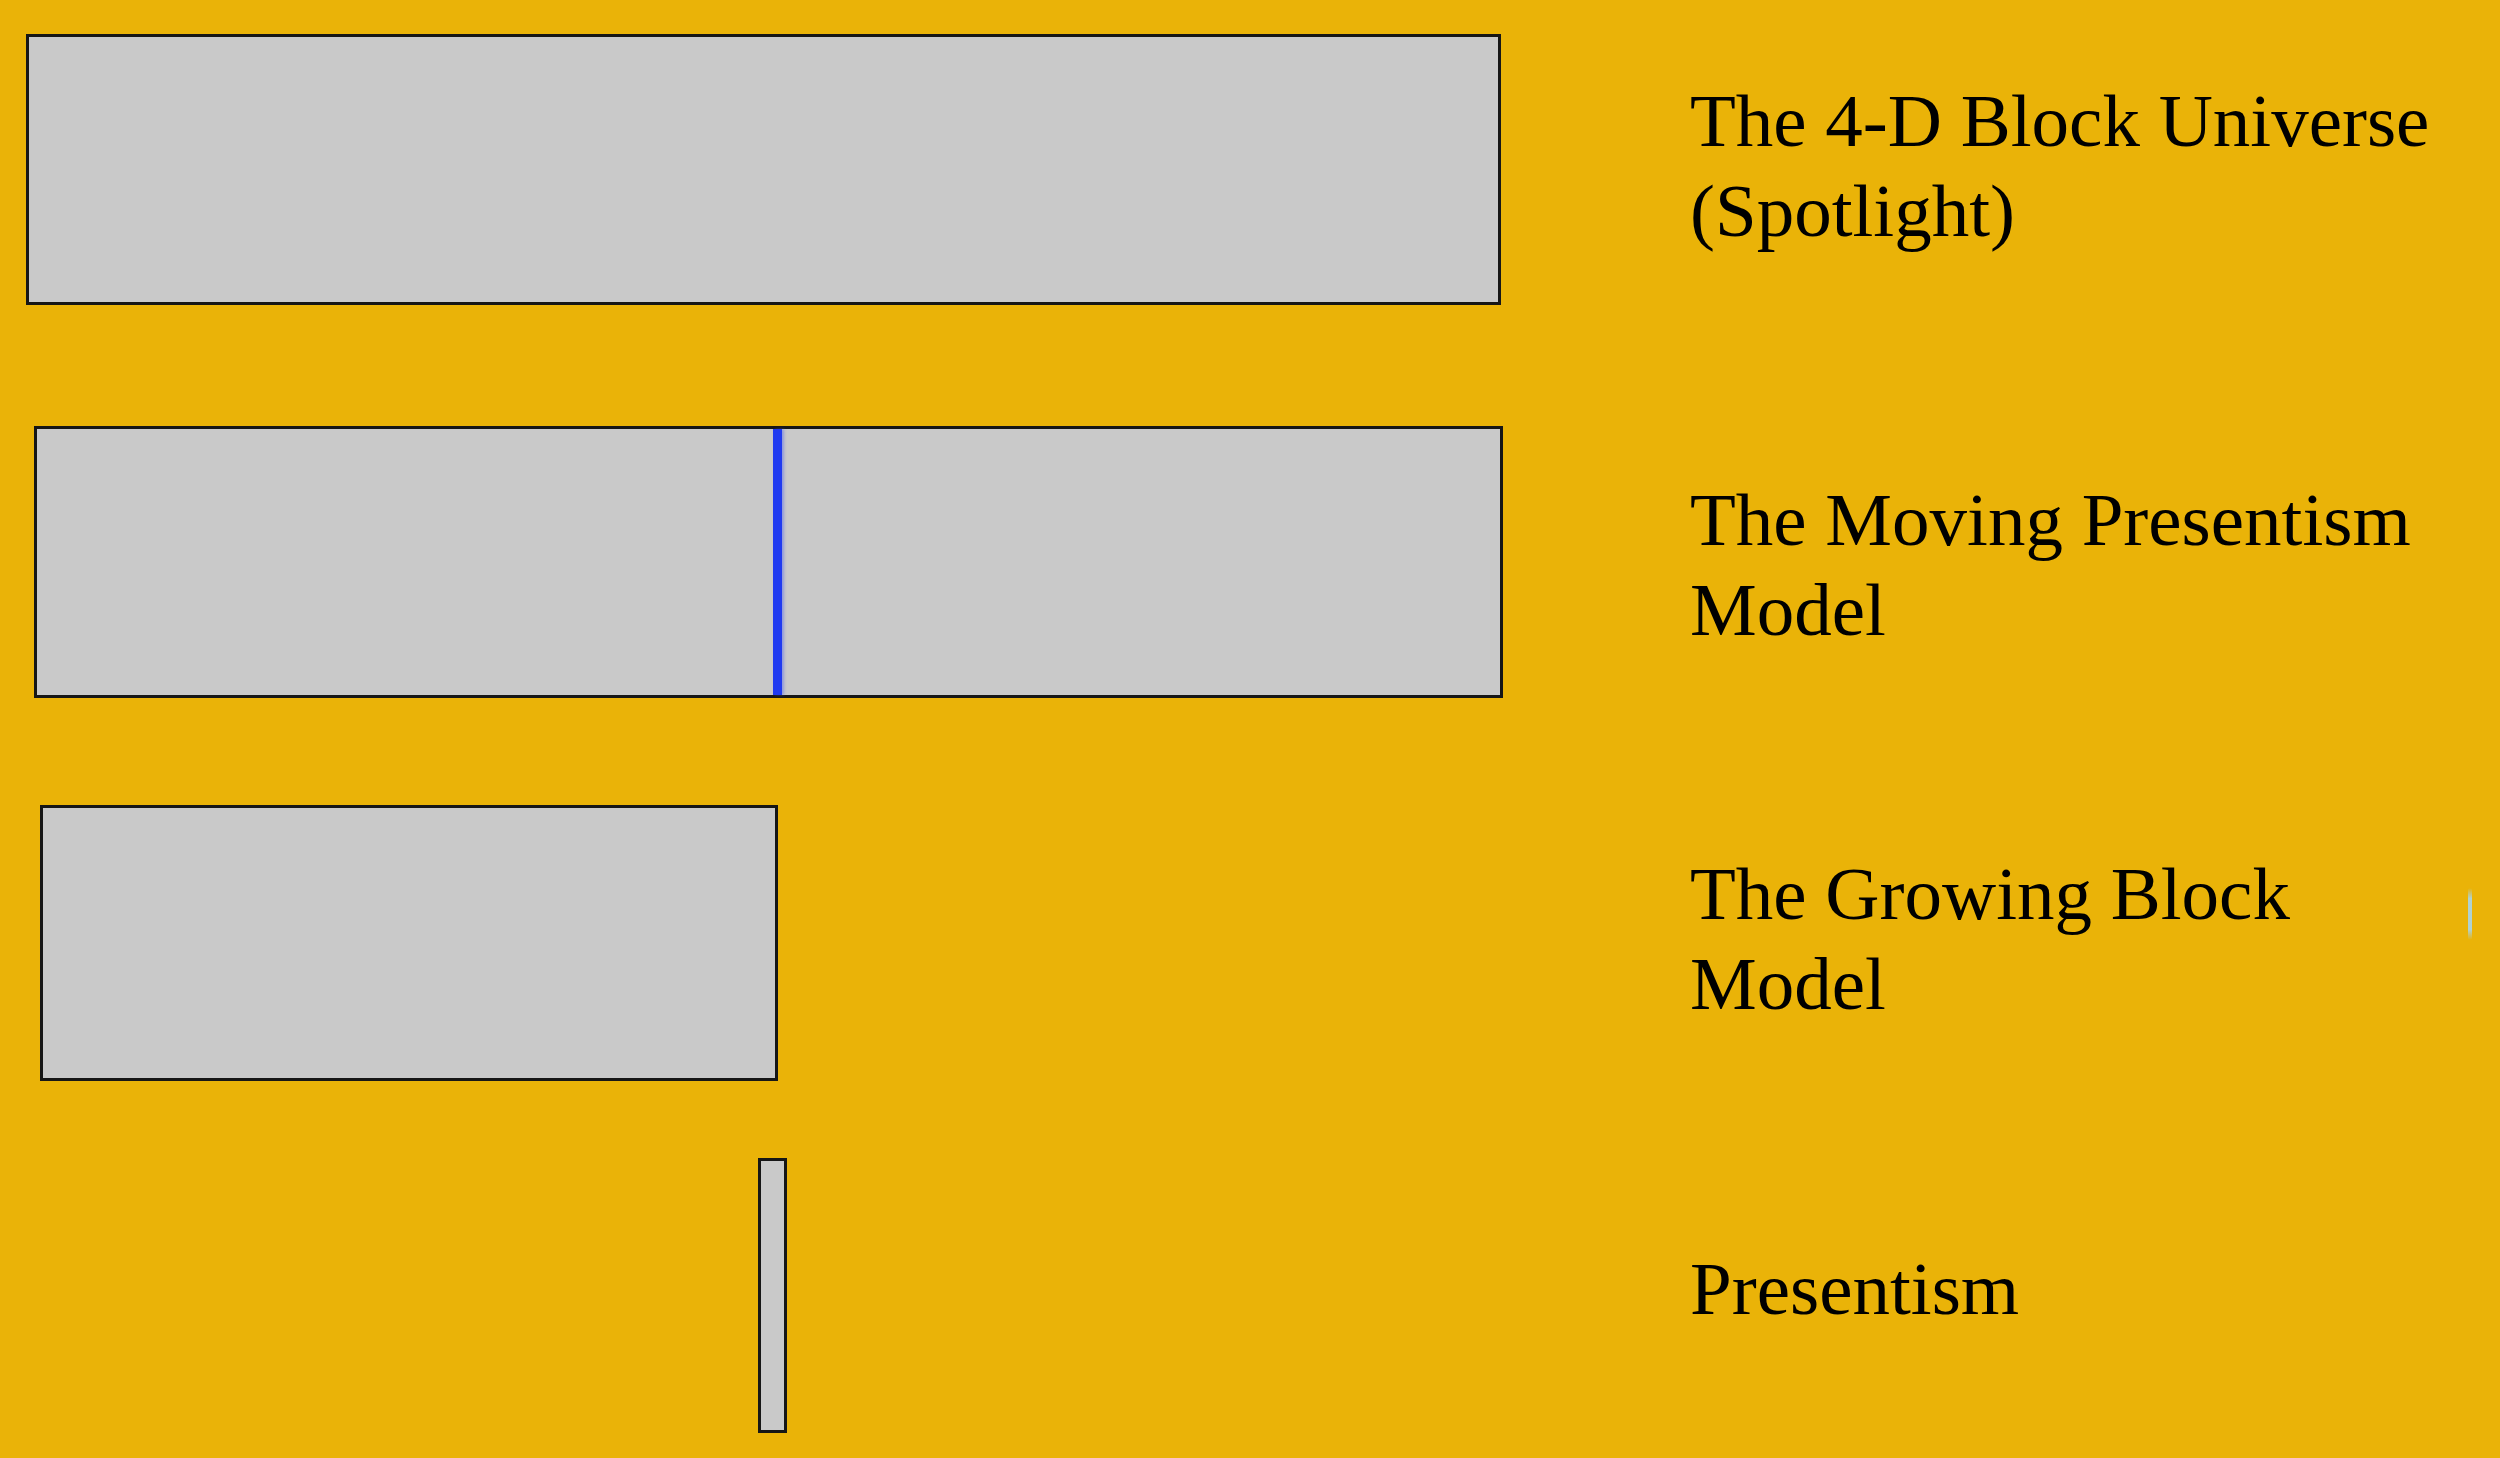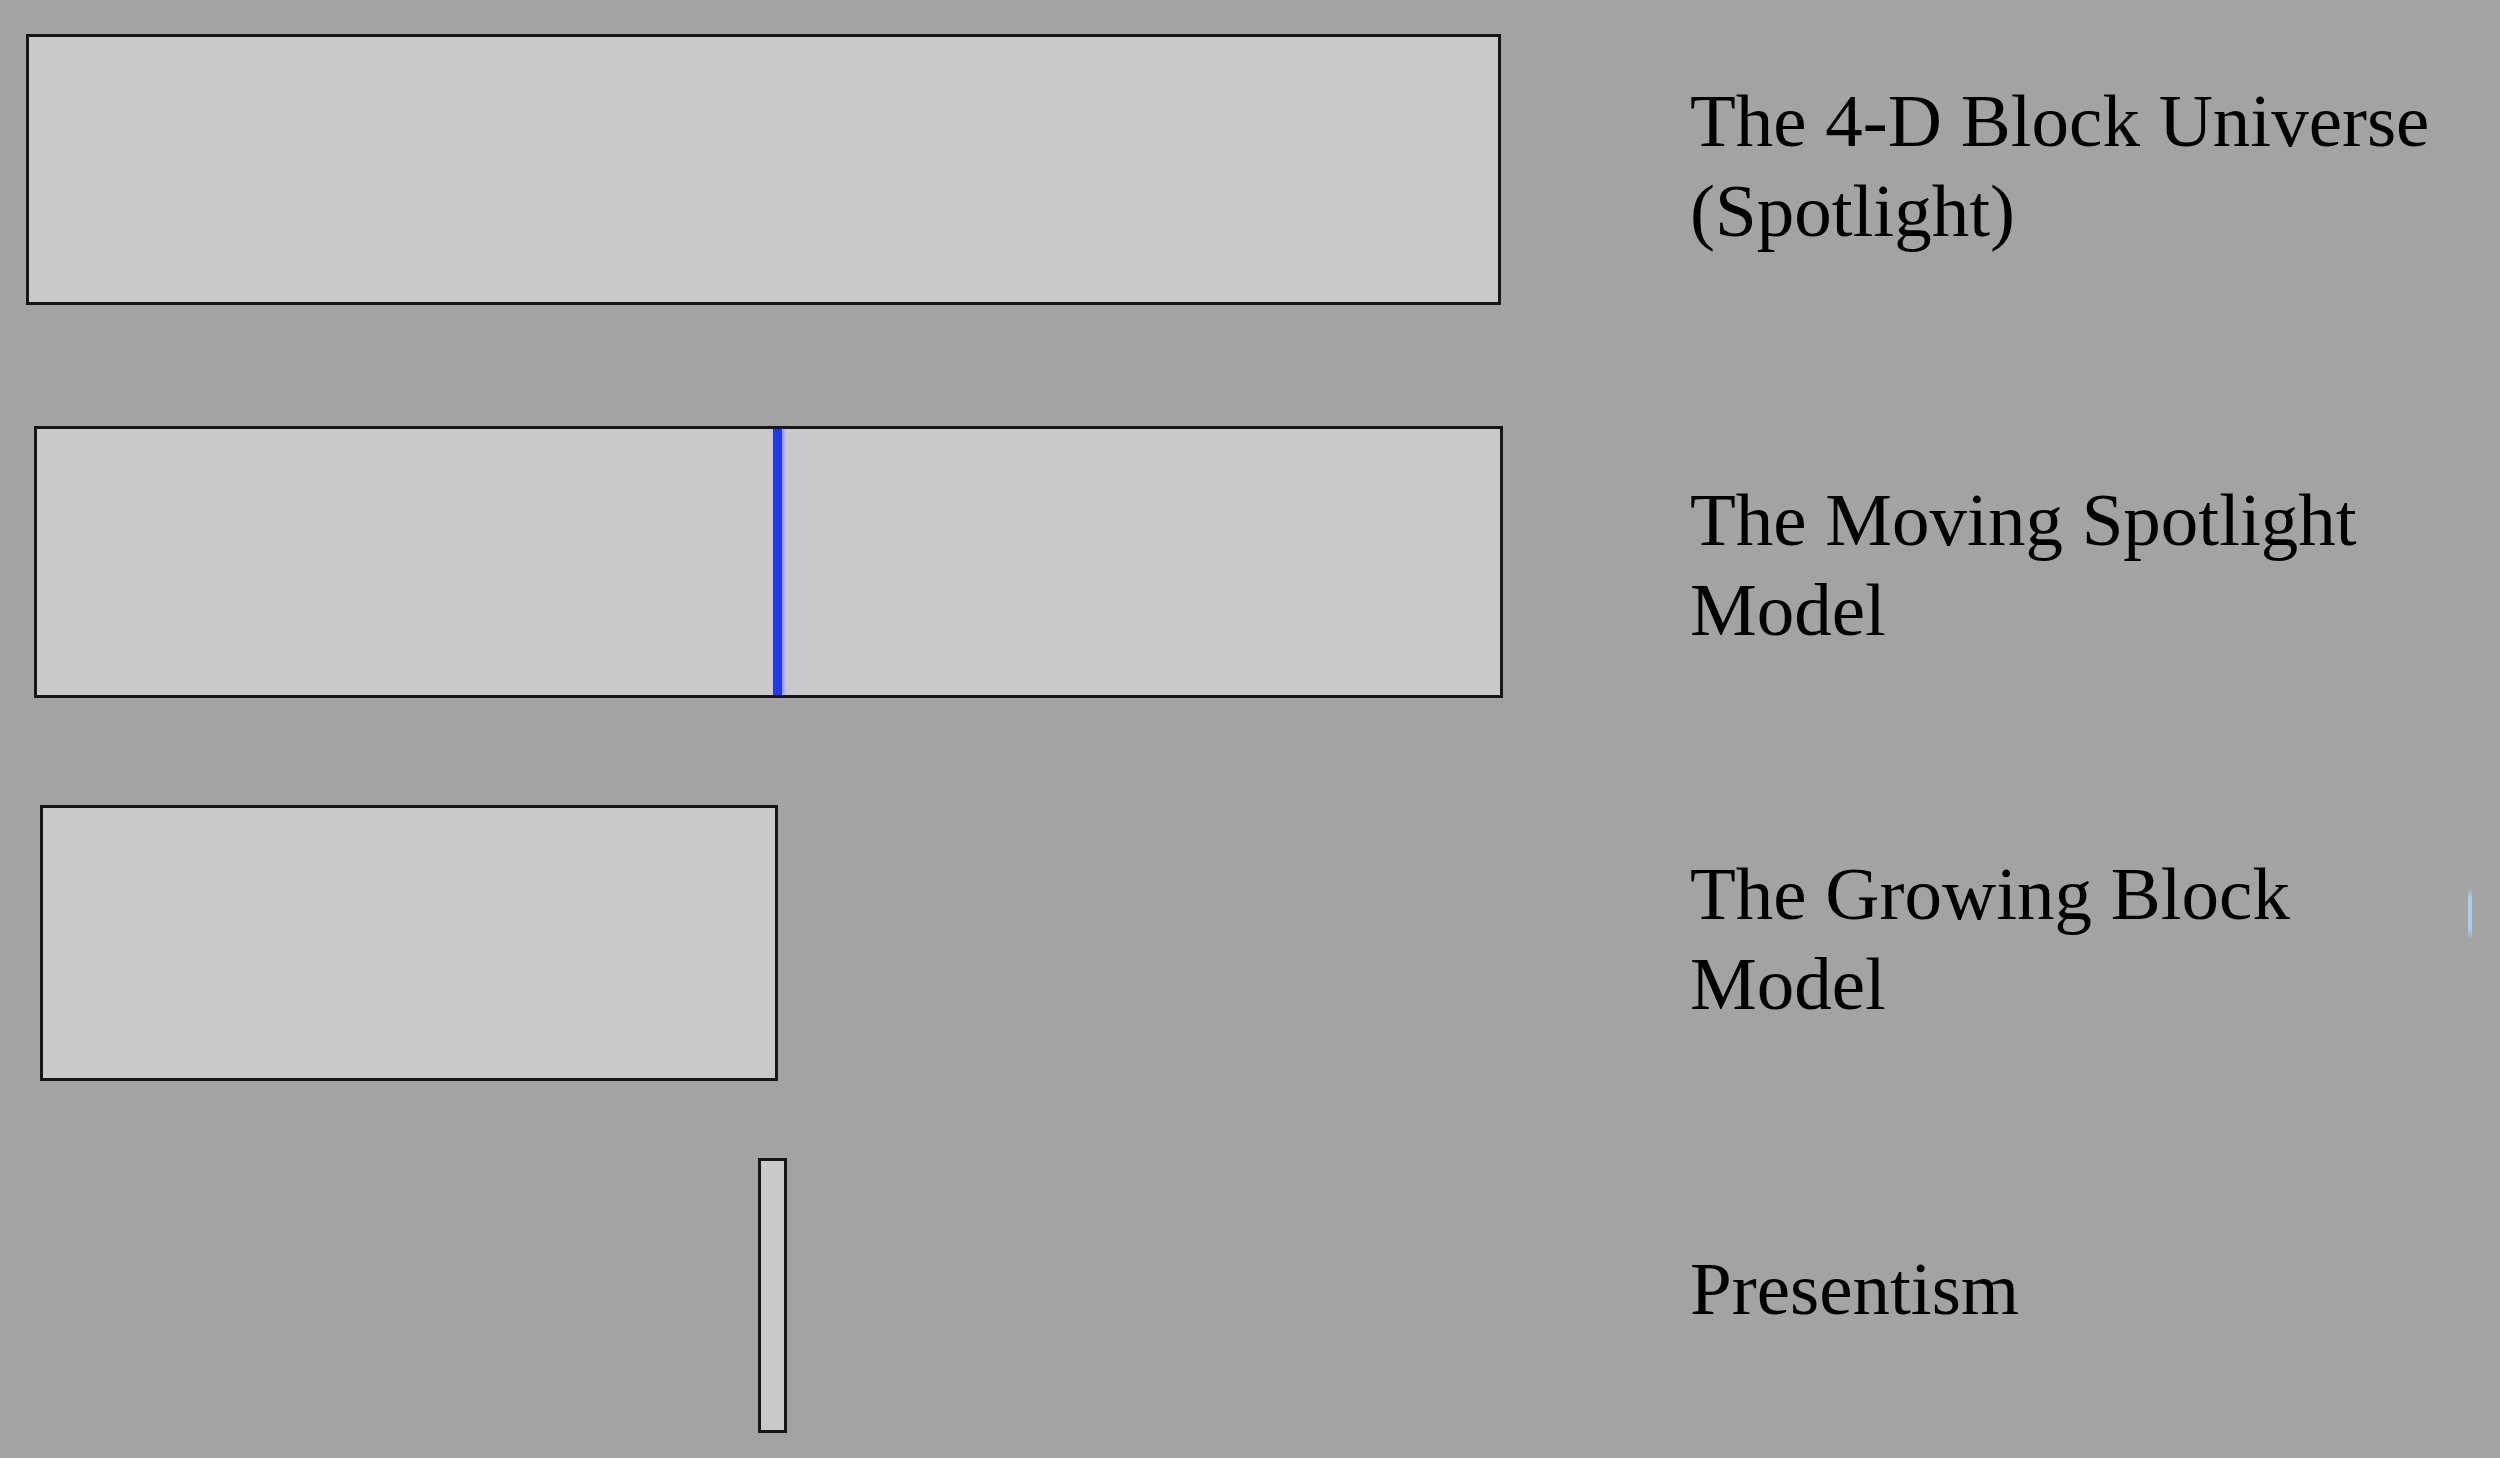--- a/index.html
+++ b/index.html
@@ -4,21 +4,21 @@
 <style>
   html, body {
     margin: 0;
     padding: 0;
     background: #ffffff;
   }
   .canvas {
     position: relative;
     width: 2500px;
     height: 1458px;
-    background: #a3a3a3;
+    background: #eab308;
     overflow: hidden;
     font-family: "Liberation Serif", "DejaVu Serif", serif;
     color: #000000;
   }
   .bar {
     position: absolute;
     background: #c9c9c9;
     border: 3px solid #161616;
     box-sizing: border-box;
   }
@@ -72,21 +72,21 @@
   <div class="bar" id="bar-eternalism"></div>
   <div class="label" id="label-eternalism">
     <div>The 4-D Block Universe</div>
     <div>(Spotlight)</div>
   </div>
 
   <div class="bar" id="bar-moving-spotlight">
     <div class="present-line"></div>
   </div>
   <div class="label" id="label-moving-spotlight">
-    <div>The Moving Spotlight</div>
+    <div>The Moving Presentism</div>
     <div>Model</div>
   </div>
 
   <div class="bar" id="bar-growing-block"></div>
   <div class="label" id="label-growing-block">
     <div>The Growing Block</div>
     <div>Model</div>
   </div>
 
   <div class="bar" id="bar-presentism"></div>

